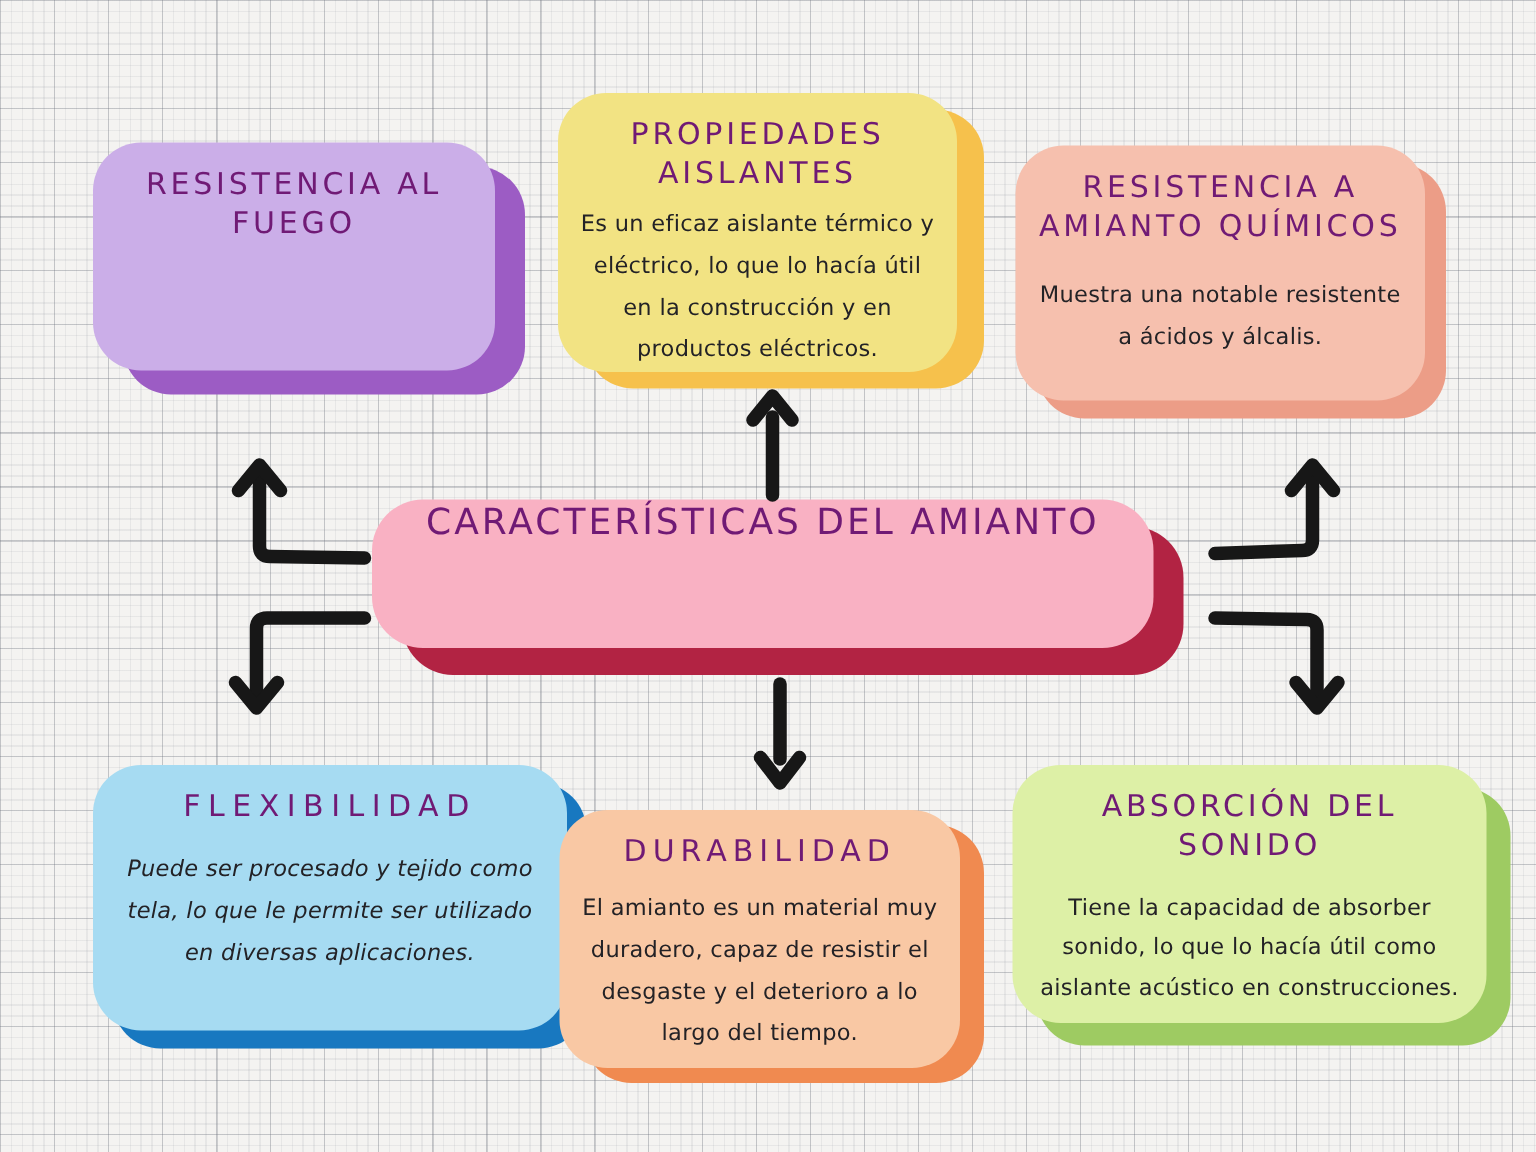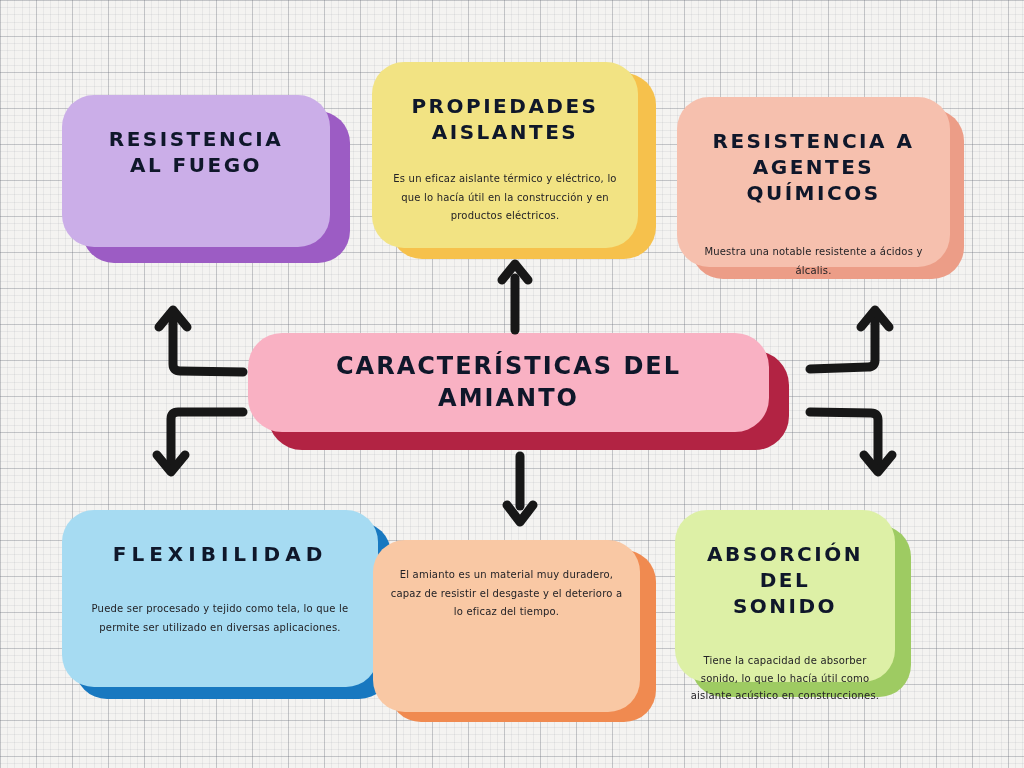--- a/index.html
+++ b/index.html
@@ -21,49 +21,49 @@
     position:absolute;left:0;top:0;width:100%;height:100%;
     border-radius:32px;
   }
   .card-face{
     position:absolute;left:0;top:0;width:100%;height:100%;
     border-radius:32px;
     display:flex;flex-direction:column;align-items:center;justify-content:flex-start;
     box-sizing:border-box;padding:14px 12px 10px 12px;
   }
   .card-title{
-    margin:17px;font-weight:700;text-align:center;color:#0f172a;
+    margin:0;font-weight:400;text-align:center;color:#701a75;
     font-size:20px;line-height:1.3;letter-spacing:2.5px;
   }
   .card-body{
     margin:8px 0 0 0;text-align:center;color:#232226;
-    font-size:10px;line-height:1.85;letter-spacing:.2px;
+    font-size:15px;line-height:1.85;letter-spacing:.2px;
   }
   
   .card-fuego       {left:62px;  top:95px;  width:268px; height:152px;}
   .card-fuego  .card-shadow{transform:translate(20px,16px);}
   .card-aislantes   {left:372px; top:62px;  width:266px; height:186px;}
   .card-aislantes .card-shadow{transform:translate(18px,11px);}
   .card-quimicos    {left:677px; top:97px;  width:273px; height:170px;}
   .card-quimicos .card-shadow{transform:translate(14px,12px);}
   .card-quimicos .card-body{margin-top:20px;}
   .card-flex        {left:62px;  top:510px; width:316px; height:177px;}
   .card-flex .card-shadow{transform:translate(13px,12px);}
   .card-flex .card-title{letter-spacing:5px;}
-  .card-flex .card-body{margin-top:16px;}
+  .card-flex .card-body{margin-top:16px;font-style:italic;}
   .card-dura        {left:373px; top:540px; width:267px; height:172px;}
   .card-dura .card-shadow{transform:translate(16px,10px);}
   .card-dura .card-title{letter-spacing:4px;}
   .card-dura .card-body{margin-top:12px;}
-  .card-sonido      {left:675px; top:510px; width:220px; height:172px;}
+  .card-sonido      {left:675px; top:510px; width:316px; height:172px;}
   .card-sonido .card-shadow{transform:translate(16px,15px);}
   .card-sonido .card-body{margin-top:16px;line-height:1.75;}
   .card-center      {left:248px; top:333px; width:521px; height:99px;}
   .card-center .card-shadow{transform:translate(20px,18px);border-radius:34px;}
-  .card-center .card-face{border-radius:34px;justify-content:center;padding:0 22px;}
+  .card-center .card-face{border-radius:34px;padding:0 22px;}
   .card-center .card-title{font-size:24px;letter-spacing:2px;}
   .arrows{position:absolute;left:0;top:0;pointer-events:none;}
 </style>
 </head>
 <body>
 
 <div class="stage">
 
   <div class="card card-fuego">
     <div class="card-shadow" style="background: rgb(156, 92, 196);"></div>
@@ -76,21 +76,21 @@
     <div class="card-shadow" style="background: rgb(246, 193, 76);"></div>
     <div class="card-face" style="background: rgb(242, 227, 131);">
       <h2 class="card-title">PROPIEDADES AISLANTES</h2>
       <p class="card-body">Es un eficaz aislante térmico y eléctrico, lo que lo hacía útil en la construcción y en productos eléctricos.</p>
     </div>
   </div>
 
   <div class="card card-quimicos">
     <div class="card-shadow" style="background: rgb(236, 157, 135);"></div>
     <div class="card-face" style="background: rgb(246, 192, 174);">
-      <h2 class="card-title">RESISTENCIA A AGENTES QUÍMICOS</h2>
+      <h2 class="card-title">RESISTENCIA A AMIANTO QUÍMICOS</h2>
       <p class="card-body">Muestra una notable resistente a ácidos y álcalis.</p>
     </div>
   </div>
 
   <div class="card card-center">
     <div class="card-shadow" style="background: rgb(178, 35, 67);"></div>
     <div class="card-face" style="background: rgb(249, 177, 195);">
       <h1 class="card-title">CARACTERÍSTICAS DEL AMIANTO</h1>
     </div>
   </div>
@@ -99,21 +99,22 @@
     <div class="card-shadow" style="background: rgb(24, 120, 192);"></div>
     <div class="card-face" style="background: rgb(166, 219, 242);">
       <h2 class="card-title">FLEXIBILIDAD</h2>
       <p class="card-body">Puede ser procesado y tejido como tela, lo que le permite ser utilizado en diversas aplicaciones.</p>
     </div>
   </div>
 
   <div class="card card-dura">
     <div class="card-shadow" style="background: rgb(240, 138, 80);"></div>
     <div class="card-face" style="background: rgb(249, 200, 164);">
-      <p class="card-body">El amianto es un material muy duradero, capaz de resistir el desgaste y el deterioro a lo eficaz del tiempo.</p>
+      <h2 class="card-title">DURABILIDAD</h2>
+      <p class="card-body">El amianto es un material muy duradero, capaz de resistir el desgaste y el deterioro a lo largo del tiempo.</p>
     </div>
   </div>
 
   <div class="card card-sonido">
     <div class="card-shadow" style="background: rgb(158, 203, 98);"></div>
     <div class="card-face" style="background: rgb(221, 240, 166);">
       <h2 class="card-title">ABSORCIÓN DEL SONIDO</h2>
       <p class="card-body">Tiene la capacidad de absorber sonido, lo que lo hacía útil como aislante acústico en construcciones.</p>
     </div>
   </div>

